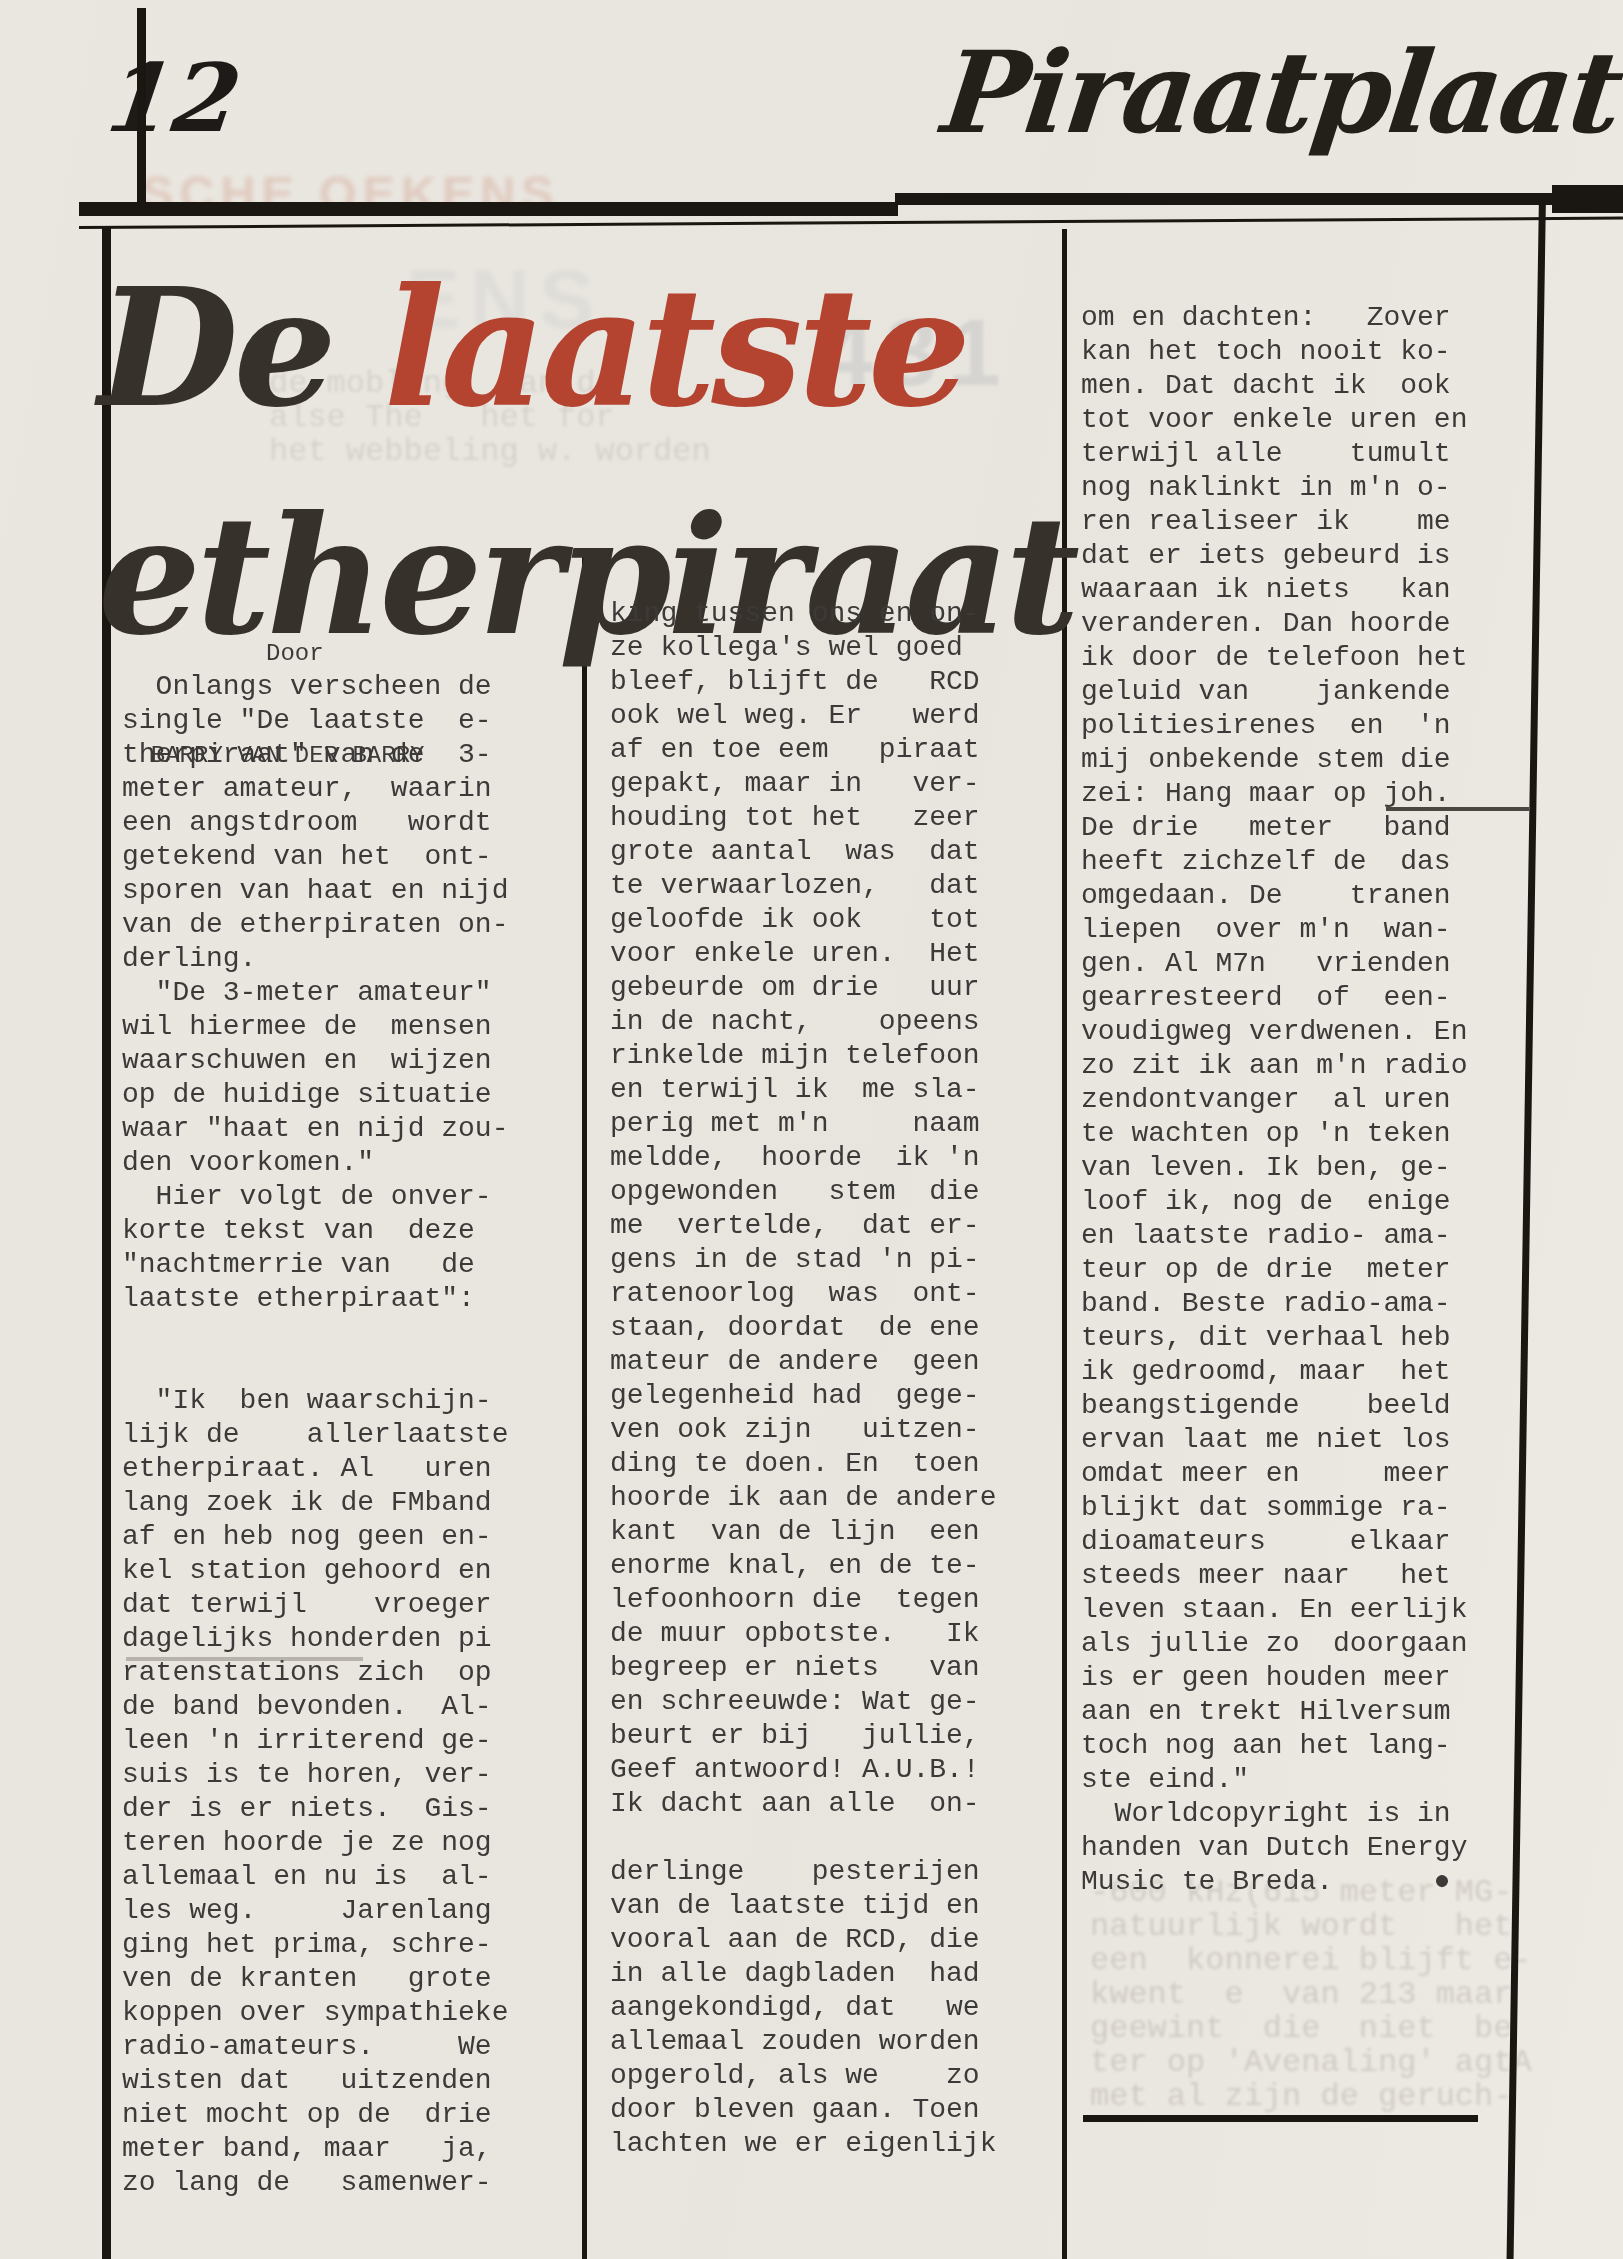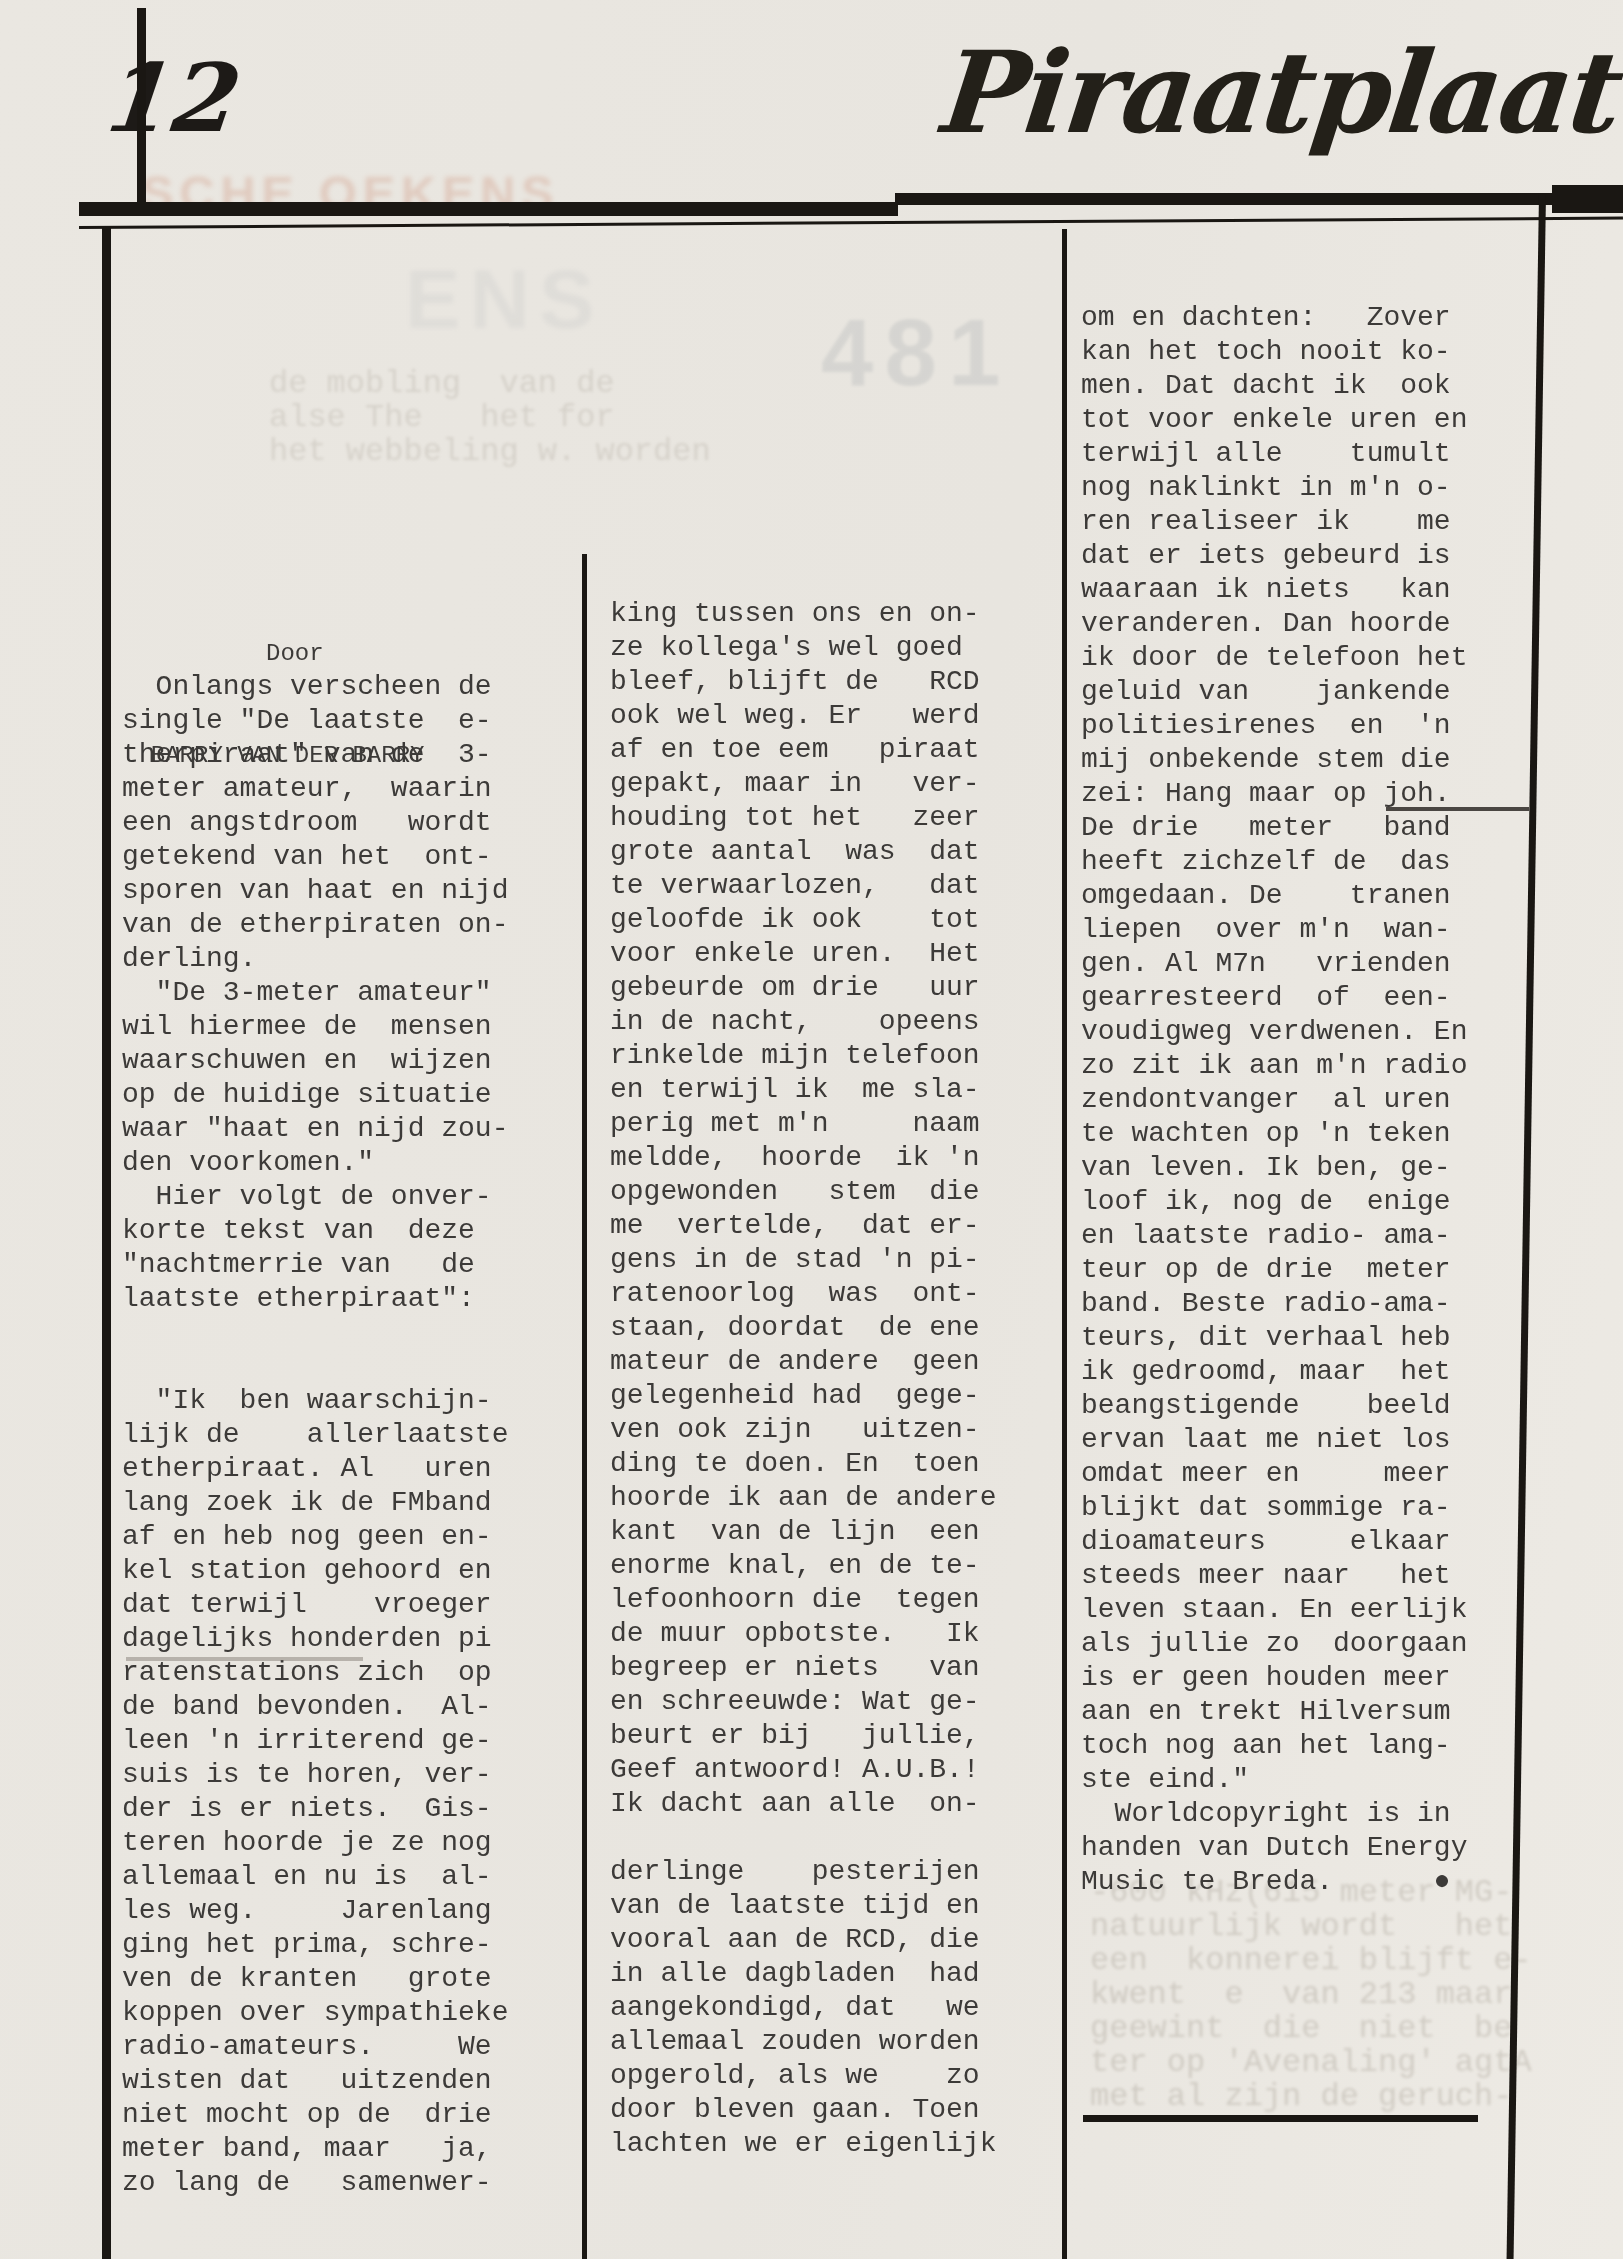--- a/index.html
+++ b/index.html
@@ -70,20 +70,24 @@
   <div class="rule" style="left:1552px;top:185px;width:72px;height:28px;"></div>
   <div class="rule" style="left:79px;top:226px;width:1544px;height:2.8px;transform:rotate(-0.35deg);transform-origin:left;"></div>
 
   <div class="rule" style="left:137px;top:7.5px;width:8.5px;height:196px;"></div>
   <div class="rule" style="left:102px;top:226px;width:8.5px;height:2034px;"></div>
   <div class="rule" style="left:582px;top:554px;width:4.7px;height:1706px;"></div>
   <div class="rule" style="left:1062px;top:229px;width:4.7px;height:2031px;"></div>
   <div class="rule" style="left:1539px;top:194px;width:6.6px;height:2066px;transform:rotate(0.9deg);transform-origin:top;"></div>
   <div class="rule" style="left:1083px;top:2115px;width:395px;height:6.6px;"></div>
 
+  <div id="article-title">
+    <div><span>De</span> <span class="red">laatste</span></div>
+    <div>etherpiraat</div>
+  </div>
 
   <div class="byline" style="left:122px;top:569px;">
     <div class="tline">          Door</div>
     <div class="tline">  BARRY VAN DER BARRY</div>
   </div>
 
   <div class="col" style="left:122px;top:670px;"><div class="tline">  Onlangs verscheen de</div><div class="tline">single "De laatste  e-</div><div class="tline">therpiraat" van de  3-</div><div class="tline">meter amateur,  waarin</div><div class="tline">een angstdroom   wordt</div><div class="tline">getekend van het  ont-</div><div class="tline">sporen van haat en nijd</div><div class="tline">van de etherpiraten on-</div><div class="tline">derling.</div><div class="tline">  "De 3-meter amateur"</div><div class="tline">wil hiermee de  mensen</div><div class="tline">waarschuwen en  wijzen</div><div class="tline">op de huidige situatie</div><div class="tline">waar "haat en nijd zou-</div><div class="tline">den voorkomen."</div><div class="tline">  Hier volgt de onver-</div><div class="tline">korte tekst van  deze</div><div class="tline">"nachtmerrie van   de</div><div class="tline">laatste etherpiraat":</div><div class="tline"></div><div class="tline"></div><div class="tline">  "Ik  ben waarschijn-</div><div class="tline">lijk de    allerlaatste</div><div class="tline">etherpiraat. Al   uren</div><div class="tline">lang zoek ik de FMband</div><div class="tline">af en heb nog geen en-</div><div class="tline">kel station gehoord en</div><div class="tline">dat terwijl    vroeger</div><div class="tline">dagelijks honderden pi</div><div class="tline">ratenstations zich  op</div><div class="tline">de band bevonden.  Al-</div><div class="tline">leen 'n irriterend ge-</div><div class="tline">suis is te horen, ver-</div><div class="tline">der is er niets.  Gis-</div><div class="tline">teren hoorde je ze nog</div><div class="tline">allemaal en nu is  al-</div><div class="tline">les weg.     Jarenlang</div><div class="tline">ging het prima, schre-</div><div class="tline">ven de kranten   grote</div><div class="tline">koppen over sympathieke</div><div class="tline">radio-amateurs.     We</div><div class="tline">wisten dat   uitzenden</div><div class="tline">niet mocht op de  drie</div><div class="tline">meter band, maar   ja,</div><div class="tline">zo lang de   samenwer-</div></div>
   <div class="col" style="left:610px;top:597px;"><div class="tline">king tussen ons en on-</div><div class="tline">ze kollega's wel goed</div><div class="tline">bleef, blijft de   RCD</div><div class="tline">ook wel weg. Er   werd</div><div class="tline">af en toe eem   piraat</div><div class="tline">gepakt, maar in   ver-</div><div class="tline">houding tot het   zeer</div><div class="tline">grote aantal  was  dat</div><div class="tline">te verwaarlozen,   dat</div><div class="tline">geloofde ik ook    tot</div><div class="tline">voor enkele uren.  Het</div><div class="tline">gebeurde om drie   uur</div><div class="tline">in de nacht,    opeens</div><div class="tline">rinkelde mijn telefoon</div><div class="tline">en terwijl ik  me sla-</div><div class="tline">perig met m'n     naam</div><div class="tline">meldde,  hoorde  ik 'n</div><div class="tline">opgewonden   stem  die</div><div class="tline">me  vertelde,  dat er-</div><div class="tline">gens in de stad 'n pi-</div><div class="tline">ratenoorlog  was  ont-</div><div class="tline">staan, doordat  de ene</div><div class="tline">mateur de andere  geen</div><div class="tline">gelegenheid had  gege-</div><div class="tline">ven ook zijn   uitzen-</div><div class="tline">ding te doen. En  toen</div><div class="tline">hoorde ik aan de andere</div><div class="tline">kant  van de lijn  een</div><div class="tline">enorme knal, en de te-</div><div class="tline">lefoonhoorn die  tegen</div><div class="tline">de muur opbotste.   Ik</div><div class="tline">begreep er niets   van</div><div class="tline">en schreeuwde: Wat ge-</div><div class="tline">beurt er bij   jullie,</div><div class="tline">Geef antwoord! A.U.B.!</div><div class="tline">Ik dacht aan alle  on-</div><div class="tline"></div><div class="tline">derlinge    pesterijen</div><div class="tline">van de laatste tijd en</div><div class="tline">vooral aan de RCD, die</div><div class="tline">in alle dagbladen  had</div><div class="tline">aangekondigd, dat   we</div><div class="tline">allemaal zouden worden</div><div class="tline">opgerold, als we    zo</div><div class="tline">door bleven gaan. Toen</div><div class="tline">lachten we er eigenlijk</div></div>
   <div class="col" style="left:1081px;top:301px;"><div class="tline">om en dachten:   Zover</div><div class="tline">kan het toch nooit ko-</div><div class="tline">men. Dat dacht ik  ook</div><div class="tline">tot voor enkele uren en</div><div class="tline">terwijl alle    tumult</div><div class="tline">nog naklinkt in m'n o-</div><div class="tline">ren realiseer ik    me</div><div class="tline">dat er iets gebeurd is</div><div class="tline">waaraan ik niets   kan</div><div class="tline">veranderen. Dan hoorde</div><div class="tline">ik door de telefoon het</div><div class="tline">geluid van    jankende</div><div class="tline">politiesirenes  en  'n</div><div class="tline">mij onbekende stem die</div><div class="tline">zei: Hang maar op joh.</div><div class="tline">De drie   meter   band</div><div class="tline">heeft zichzelf de  das</div><div class="tline">omgedaan. De    tranen</div><div class="tline">liepen  over m'n  wan-</div><div class="tline">gen. Al M7n   vrienden</div><div class="tline">gearresteerd  of  een-</div><div class="tline">voudigweg verdwenen. En</div><div class="tline">zo zit ik aan m'n radio</div><div class="tline">zendontvanger  al uren</div><div class="tline">te wachten op 'n teken</div><div class="tline">van leven. Ik ben, ge-</div><div class="tline">loof ik, nog de  enige</div><div class="tline">en laatste radio- ama-</div><div class="tline">teur op de drie  meter</div><div class="tline">band. Beste radio-ama-</div><div class="tline">teurs, dit verhaal heb</div><div class="tline">ik gedroomd, maar  het</div><div class="tline">beangstigende    beeld</div><div class="tline">ervan laat me niet los</div><div class="tline">omdat meer en     meer</div><div class="tline">blijkt dat sommige ra-</div><div class="tline">dioamateurs     elkaar</div><div class="tline">steeds meer naar   het</div><div class="tline">leven staan. En eerlijk</div><div class="tline">als jullie zo  doorgaan</div><div class="tline">is er geen houden meer</div><div class="tline">aan en trekt Hilversum</div><div class="tline">toch nog aan het lang-</div><div class="tline">ste eind."</div><div class="tline">  Worldcopyright is in</div><div class="tline">handen van Dutch Energy</div><div class="tline">Music te Breda.      ●</div></div>
 

